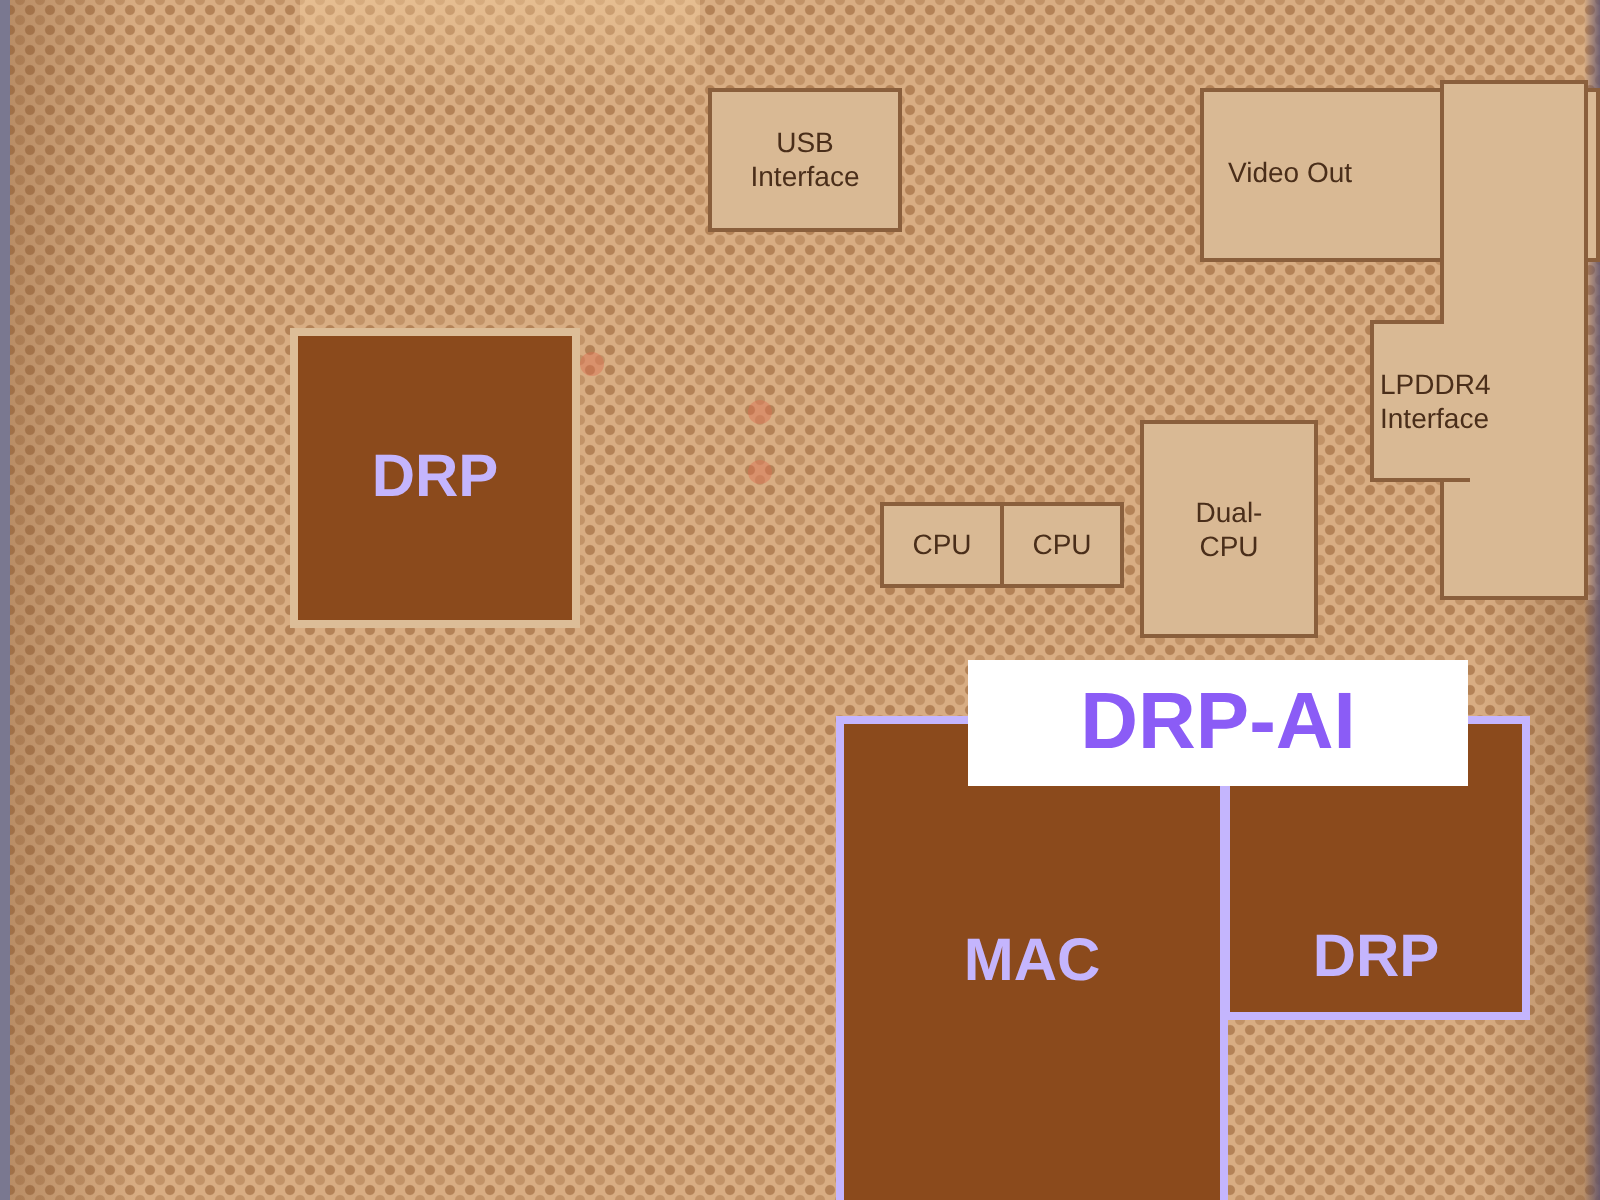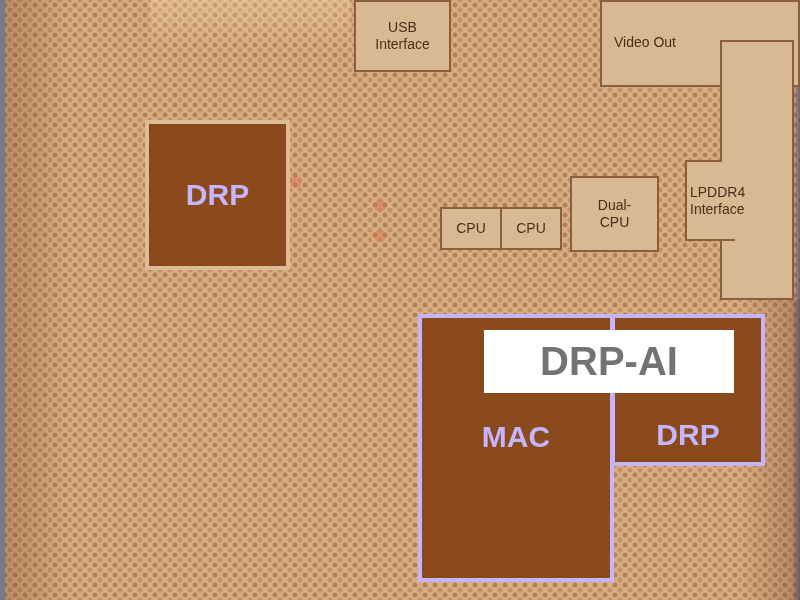--- a/index.html
+++ b/index.html
@@ -28,33 +28,33 @@
       background: linear-gradient(90deg, rgba(120,80,50,0), rgba(110,70,40,0.35));
     }
     .top-glow {
       position: absolute; left: 150px; top: 0; width: 200px; height: 50px;
       background: linear-gradient(180deg, rgba(255,220,170,0.35), rgba(255,220,170,0));
     }
     .spot { position: absolute; width: 12px; height: 12px; border-radius: 50%; background: rgba(220,110,80,0.45); }
 
     .blk {
       position: absolute; box-sizing: border-box;
-      display: flex; align-items: center; justify-content: center; text-align: center;
+      display: flex; align-items: center; justify-content: center; text-align: center; margin-top: 44px;
     }
     .light {
       background: #d9b994; border: 2px solid #8a5f3c; color: #4a2e1a;
       font-size: 14px; line-height: 17px;
     }
     .dark {
       background: #8b4a1c; color: #c4b5fd; font-weight: bold;
       border: 4px solid #c4b5fd;
     }
     .banner {
       position: absolute; left: 484px; top: 330px; width: 250px; height: 63px;
-      background: #ffffff; color: #737373; font-weight: bold; font-size: 40px;
+      background: #ffffff; color: #8b5cf6; font-weight: bold; font-size: 40px;
       display: flex; align-items: center; justify-content: center;
     }
   </style>
 </head>
 <body>
 
 <div class="die"></div>
 <div class="shade-left"></div>
 <div class="shade-right"></div>
 <div class="top-glow"></div>
@@ -84,21 +84,21 @@
   <div>Interface</div>
 </div>
 
 <div class="blk light" style="left:440px; top:207px; width:62px; height:43px;">
   <span>CPU</span>
 </div>
 <div class="blk light" style="left:500px; top:207px; width:62px; height:43px;">
   <span>CPU</span>
 </div>
 
-<div class="blk light" style="left:570px; top:176px; width:89px; height:76px;">
+<div class="blk light" style="left:570px; top:166px; width:89px; height:109px;">
   <div>
     <div>Dual-</div>
     <div>CPU</div>
   </div>
 </div>
 
 <div class="blk dark" style="left:145px; top:120px; width:145px; height:150px; font-size:30px; border-color:#dcbd97;">
   <span>DRP</span>
 </div>
 

